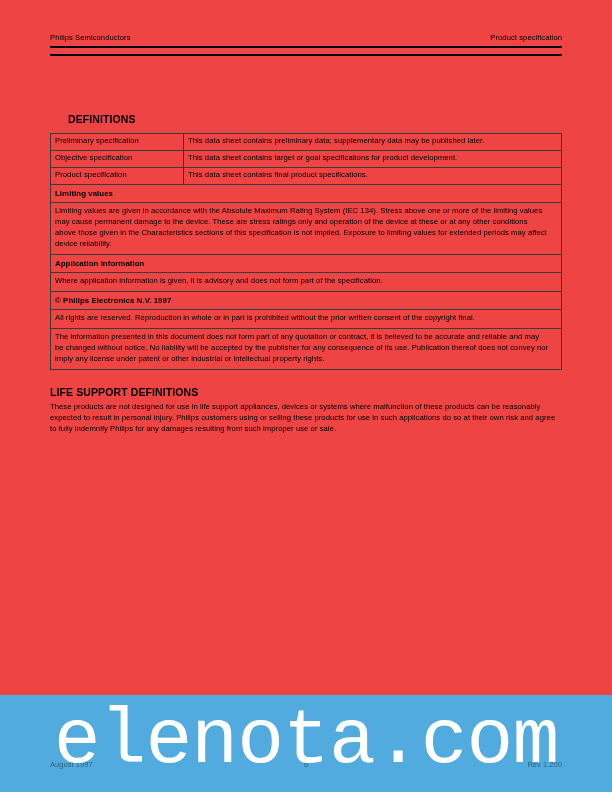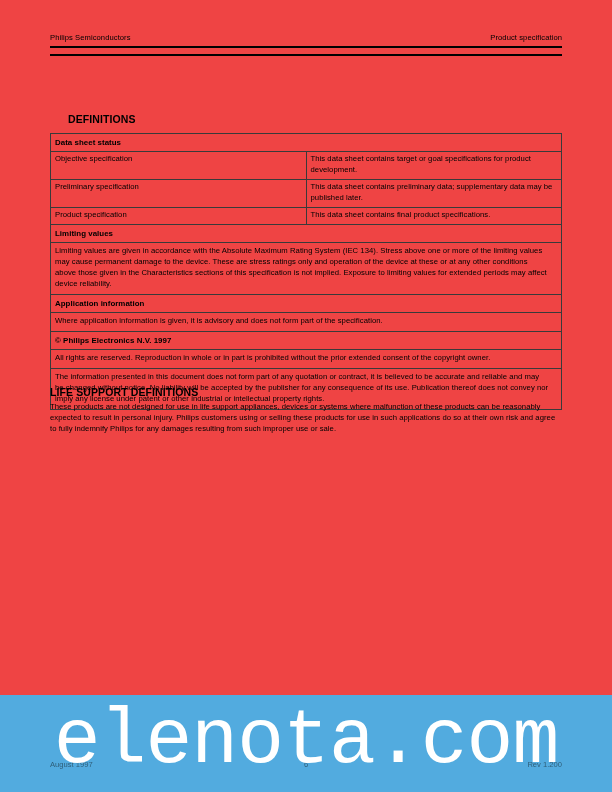--- a/index.html
+++ b/index.html
@@ -171,35 +171,32 @@
       <span>Product specification</span>
     </div>
     <div class="rule-thick"></div>
     <div class="rule-under-title"></div>
   </div>
 
   <div class="section-heading" id="definitions-heading">DEFINITIONS</div>
 
   <table class="def-table">
     <tbody>
-      <tr class="group-row">
-        <td colspan="2">Data sheet status</td>
+
+      <tr>
+        <td class="label-col">Preliminary specification</td>
+        <td>This data sheet contains preliminary data; supplementary data may be published later.</td>
       </tr>
 
       <tr>
         <td class="label-col">Objective specification</td>
         <td>This data sheet contains target or goal specifications for product development.</td>
       </tr>
 
       <tr>
-        <td class="label-col">Preliminary specification</td>
-        <td>This data sheet contains preliminary data; supplementary data may be published later.</td>
-      </tr>
-
-      <tr>
         <td class="label-col">Product specification</td>
         <td>This data sheet contains final product specifications.</td>
       </tr>
 
       <tr class="group-row">
         <td colspan="2">Limiting values</td>
       </tr>
       <tr>
         <td class="para" colspan="2">Limiting values are given in accordance with the Absolute Maximum Rating System (IEC 134).  Stress above one or more of the limiting values may cause permanent damage to the device.  These are stress ratings only and operation of the device at these or at any other conditions above those given in the Characteristics sections of this specification is not implied.  Exposure to limiting values for extended periods may affect device reliability.</td>
       </tr>
@@ -208,21 +205,21 @@
         <td colspan="2">Application information</td>
       </tr>
       <tr>
         <td class="para" colspan="2">Where application information is given, it is advisory and does not form part of the specification.</td>
       </tr>
 
       <tr class="group-row">
         <td colspan="2">© Philips Electronics N.V. 1997</td>
       </tr>
       <tr>
-        <td class="para" colspan="2">All rights are reserved.  Reproduction in whole or in part is prohibited without the prior extended consent of the copyright owner.</td>
+        <td class="para" colspan="2">All rights are reserved.  Reproduction in whole or in part is prohibited without the prior written consent of the copyright final.</td>
       </tr>
 
       <tr>
         <td class="para" colspan="2">The information presented in this document does not form part of any quotation or contract, it is believed to be accurate and reliable and may be changed without notice.  No liability will be accepted by the publisher for any consequence of its use.  Publication thereof does not convey nor imply any license under patent or other industrial or intellectual property rights.</td>
       </tr>
     </tbody>
   </table>
 
   <div class="section-heading" id="life-support-heading">LIFE SUPPORT DEFINITIONS</div>
   <div class="life-support-body">These products are not designed for use in life support appliances, devices or systems where malfunction of these products can be reasonably expected to result in personal injury.  Philips customers using or selling these products for use in such applications do so at their own risk and agree to fully indemnify Philips for any damages resulting from such improper use or sale.</div>

